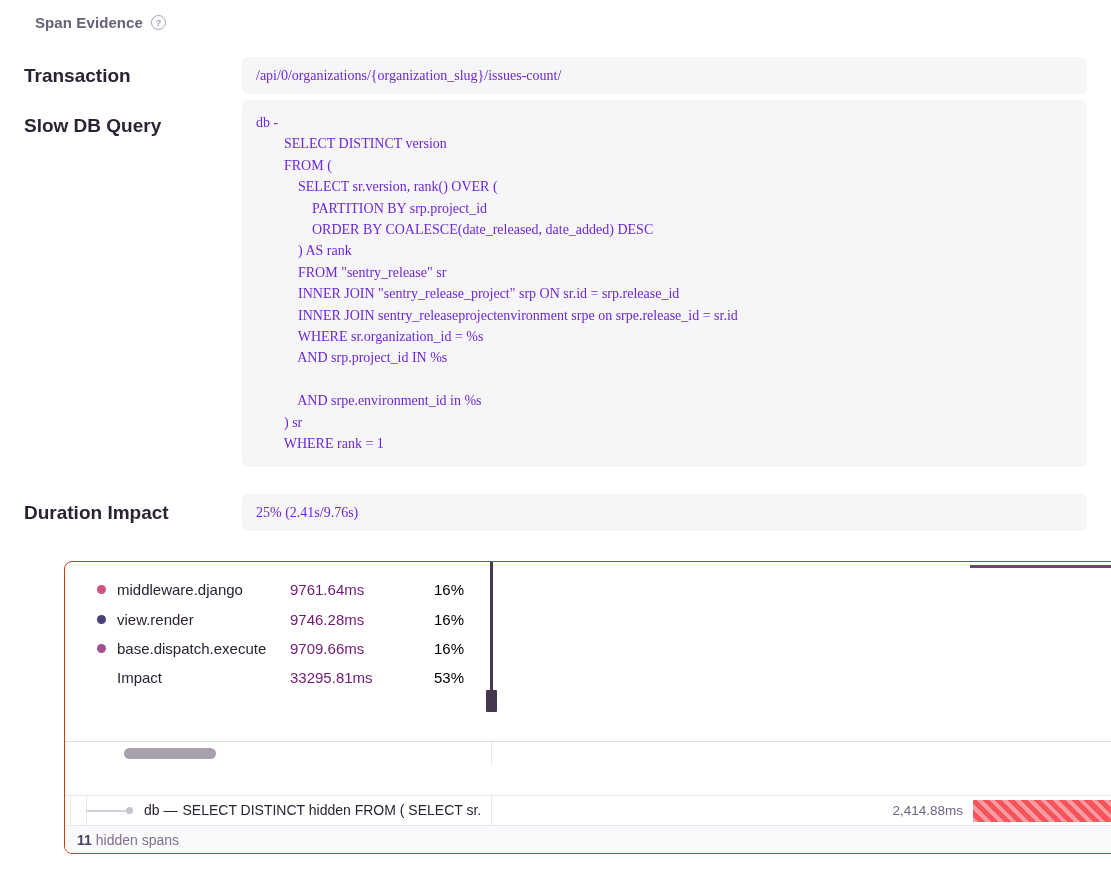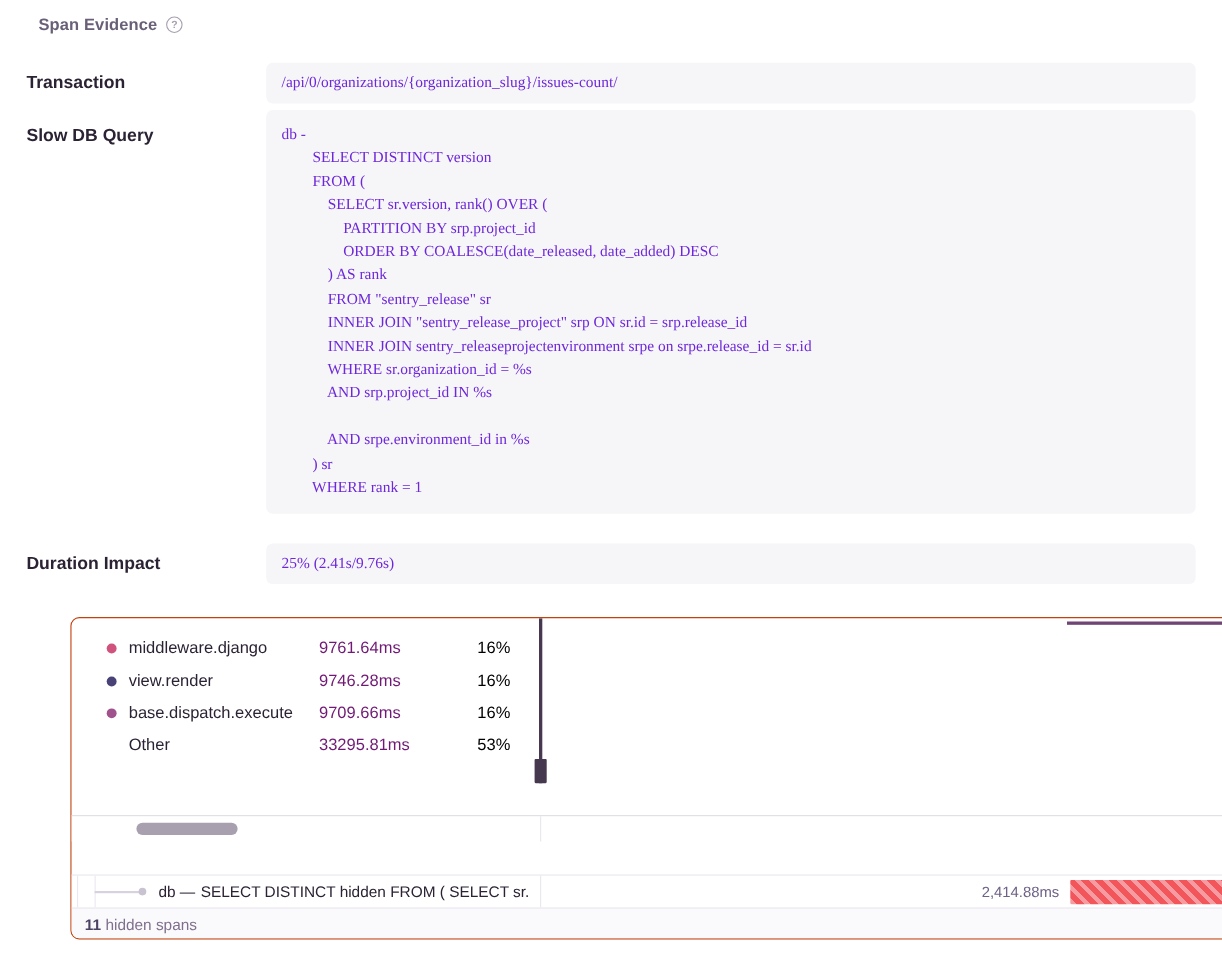--- a/index.html
+++ b/index.html
@@ -16,21 +16,21 @@
   .section-header { position:absolute; left:24px; top:14px; display:flex; align-items:center; gap:8px;margin-left:11px; }
   .section-title { font-size:15px; font-weight:700; color:#696077; letter-spacing:.1px; }
   .help-icon {
     width:15px; height:15px; border:1.3px solid #a79fb0; border-radius:50%;
     color:#a79fb0; font-size:9.5px; font-weight:700; display:flex; align-items:center; justify-content:center;
     cursor:pointer;
   }
 
   
   .kv-row { position:absolute; left:24px; right:24px; display:grid; grid-template-columns:218px 1fr; }
-  .kv-label { font-size:16px; font-weight:700; color:#2b2233; }
+  .kv-label { font-size:19px; font-weight:700; color:#2b2233; }
   .kv-value {
     background:#f6f5f8; border-radius:6px; font-size:14px; color:#6d28d9;
     line-height:20px; padding:8.5px 14px;font-family:Liberation Serif, serif;
   }
   .row-transaction { top:57px; }
   .row-transaction .kv-label { align-self:center; }
   .row-query { top:100px; }
   .row-query .kv-label { padding-top:15px; }
   .row-query .kv-value { padding:12px 14px; }
   .row-query pre { font-family:inherit; font-size:14px; line-height:21.4px; white-space:pre; }
@@ -156,21 +156,21 @@
         <span class="legend-pct">16%</span>
       </div>
       <div class="legend-row">
         <span class="legend-dot" style="background: rgb(160, 82, 140);"></span>
         <span class="legend-label">base.dispatch.execute</span>
         <span class="legend-value">9709.66ms</span>
         <span class="legend-pct">16%</span>
       </div>
       <div class="legend-row">
         <span class="legend-dot" style="background:transparent"></span>
-        <span class="legend-label">Other</span>
+        <span class="legend-label">Impact</span>
         <span class="legend-value">33295.81ms</span>
         <span class="legend-pct">53%</span>
       </div>
     </div>
 
     <div class="minimap">
       <div class="mini-span-line"></div>
       <div class="handle handle-left">
         <div class="bar-line"></div>
         <div class="grip"></div>

